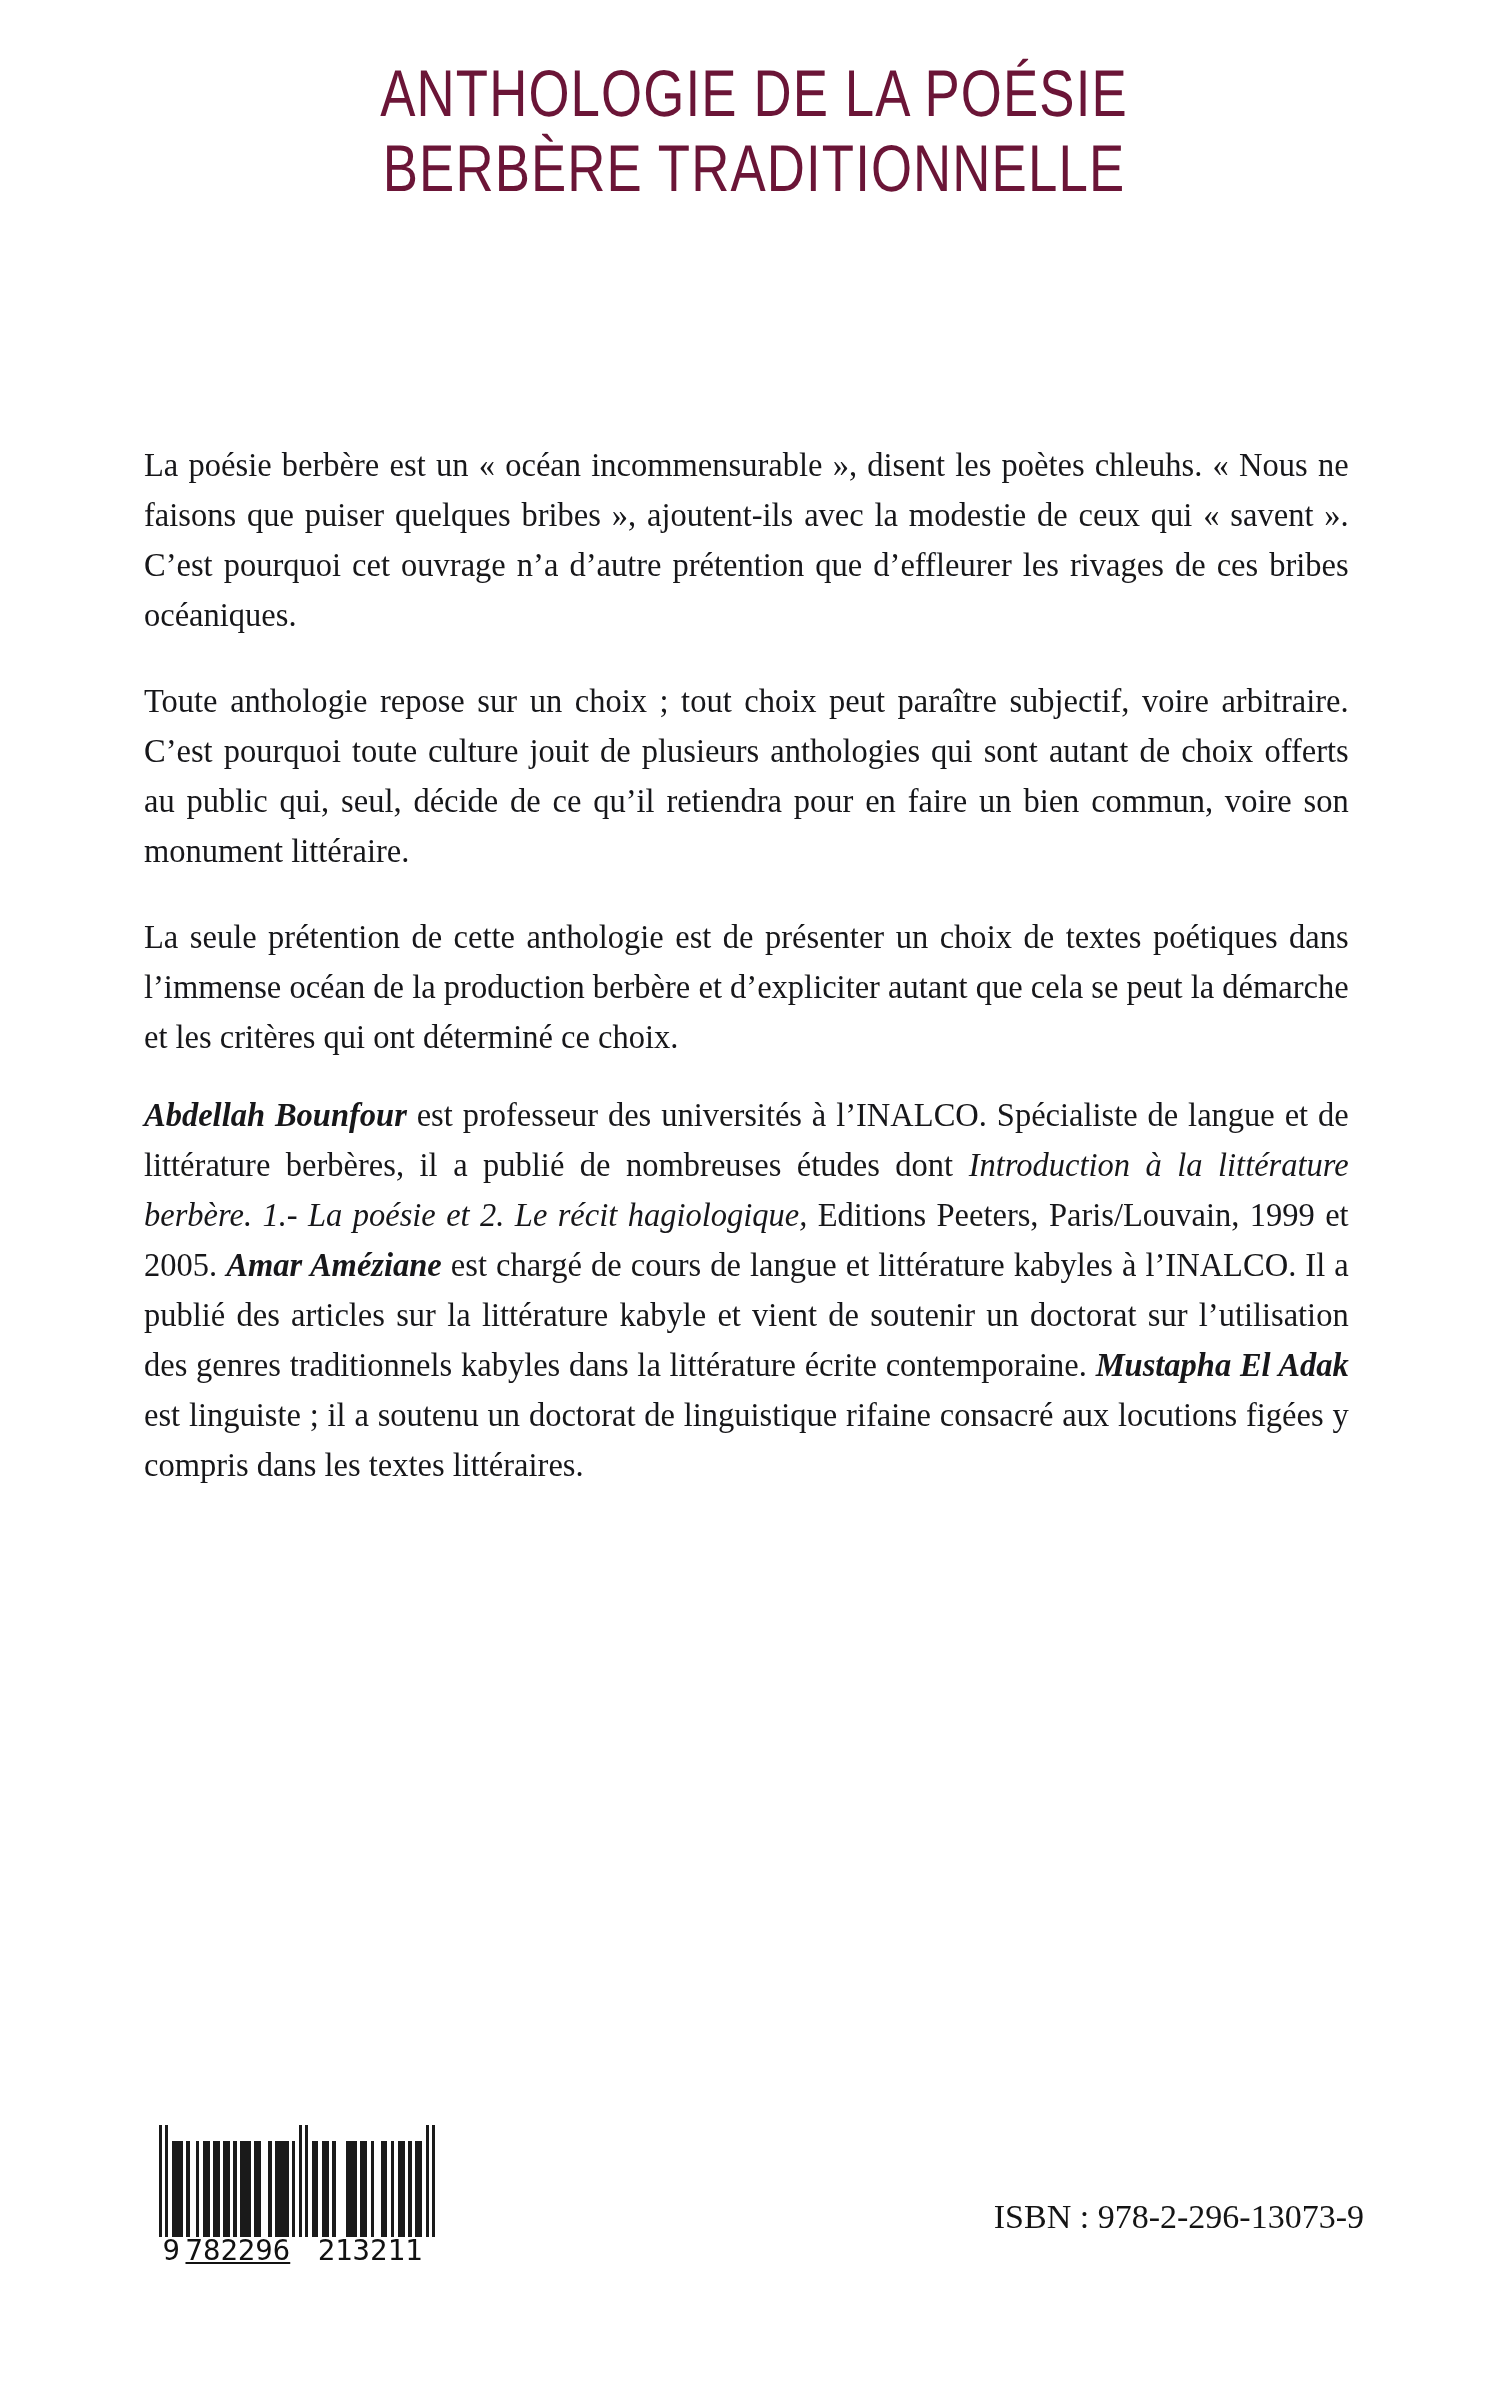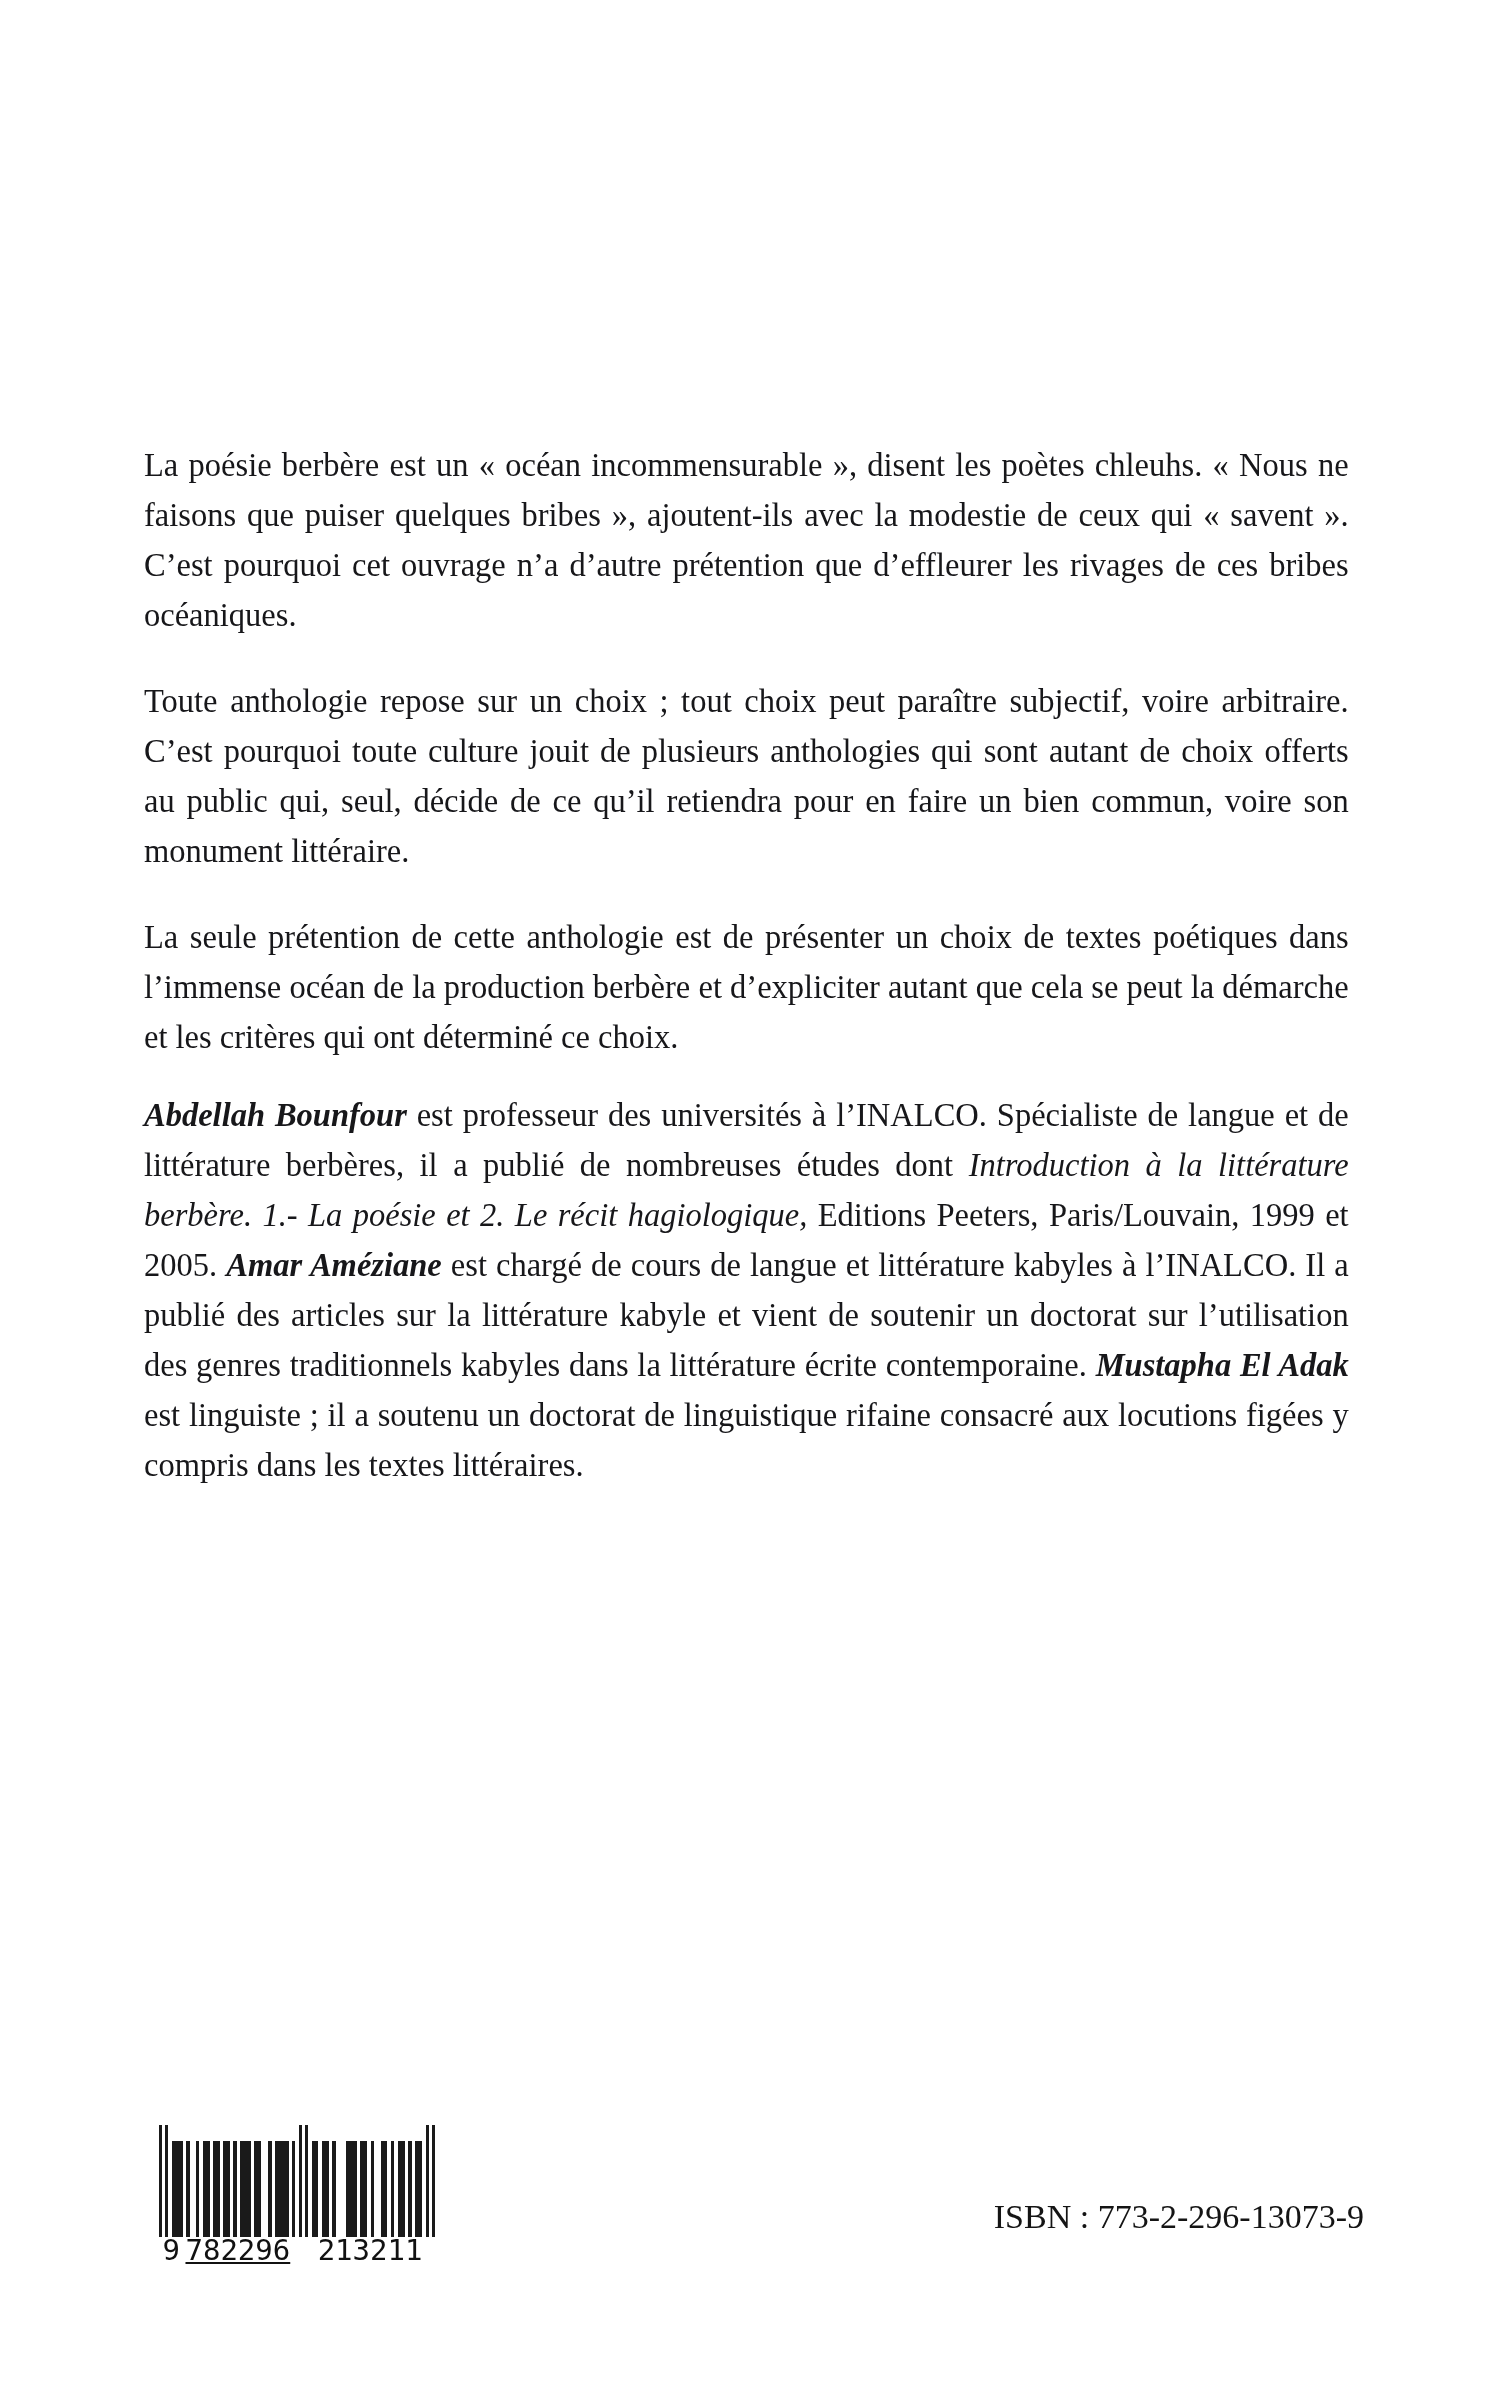--- a/index.html
+++ b/index.html
@@ -124,20 +124,24 @@
     line-height: 45px;
     margin-top: 5.7px;
     white-space: nowrap;
   }
 </style>
 </head>
 <body>
 
 <div class="page">
 
+  <div class="title-block">
+    <div class="title-line" style="color: rgb(107, 21, 55);">ANTHOLOGIE DE LA POÉSIE</div>
+    <div class="title-line" style="color: rgb(107, 21, 55);">BERBÈRE TRADITIONNELLE</div>
+  </div>
 
   <div class="body-block">
 
     <p class="para">La poésie berbère est un « océan incommensurable », disent les poètes chleuhs. « Nous ne faisons que puiser quelques bribes », ajoutent-ils avec la modestie de ceux qui « savent ». C’est pourquoi cet ouvrage n’a d’autre prétention que d’effleurer les rivages de ces bribes océaniques.</p>
 
     <p class="para">Toute anthologie repose sur un choix ; tout choix peut paraître subjectif, voire arbitraire. C’est pourquoi toute culture jouit de plusieurs anthologies qui sont autant de choix offerts au public qui, seul, décide de ce qu’il retiendra pour en faire un bien commun, voire son monument littéraire.</p>
 
     <p class="para tight">La seule prétention de cette anthologie est de présenter un choix de textes poétiques dans l’immense océan de la production berbère et d’expliciter autant que cela se peut la démarche et les critères qui ont déterminé ce choix.</p>
 
     <p class="para bio"><span class="bi">Abdellah Bounfour</span><span> est professeur des universités à l’INALCO. Spécialiste de langue et de littérature berbères, il a publié de nombreuses études dont </span><span class="i">Introduction à la littérature berbère. 1.- La poésie et 2. Le récit hagiologique,</span><span> Editions Peeters, Paris/Louvain, 1999 et 2005. </span><span class="bi">Amar Améziane</span><span> est chargé de cours de langue et littérature kabyles à l’INALCO. Il a publié des articles sur la littérature kabyle et vient de soutenir un doctorat sur l’utilisation des genres traditionnels kabyles dans la littérature écrite contemporaine. </span><span class="bi">Mustapha El Adak</span><span> est linguiste ; il a soutenu un doctorat de linguistique rifaine consacré aux locutions figées y compris dans les textes littéraires.</span></p>
@@ -210,17 +214,17 @@
       <div class="bar tall" style="width:3.8px"></div>
     </div>
     <div class="barcode-digits">
       <span class="bcd-left">9</span>
       <span class="bcd-group">782296</span>
       <span class="bcd-group2">213211</span>
     </div>
   </div>
 
   <div class="isbn-block">
-    <div class="isbn-line">ISBN : 773-2-296-13073-9</div>
+    <div class="isbn-line">ISBN : 978-2-296-13073-9</div>
   </div>
 
 </div>
 
 
 </body></html>

